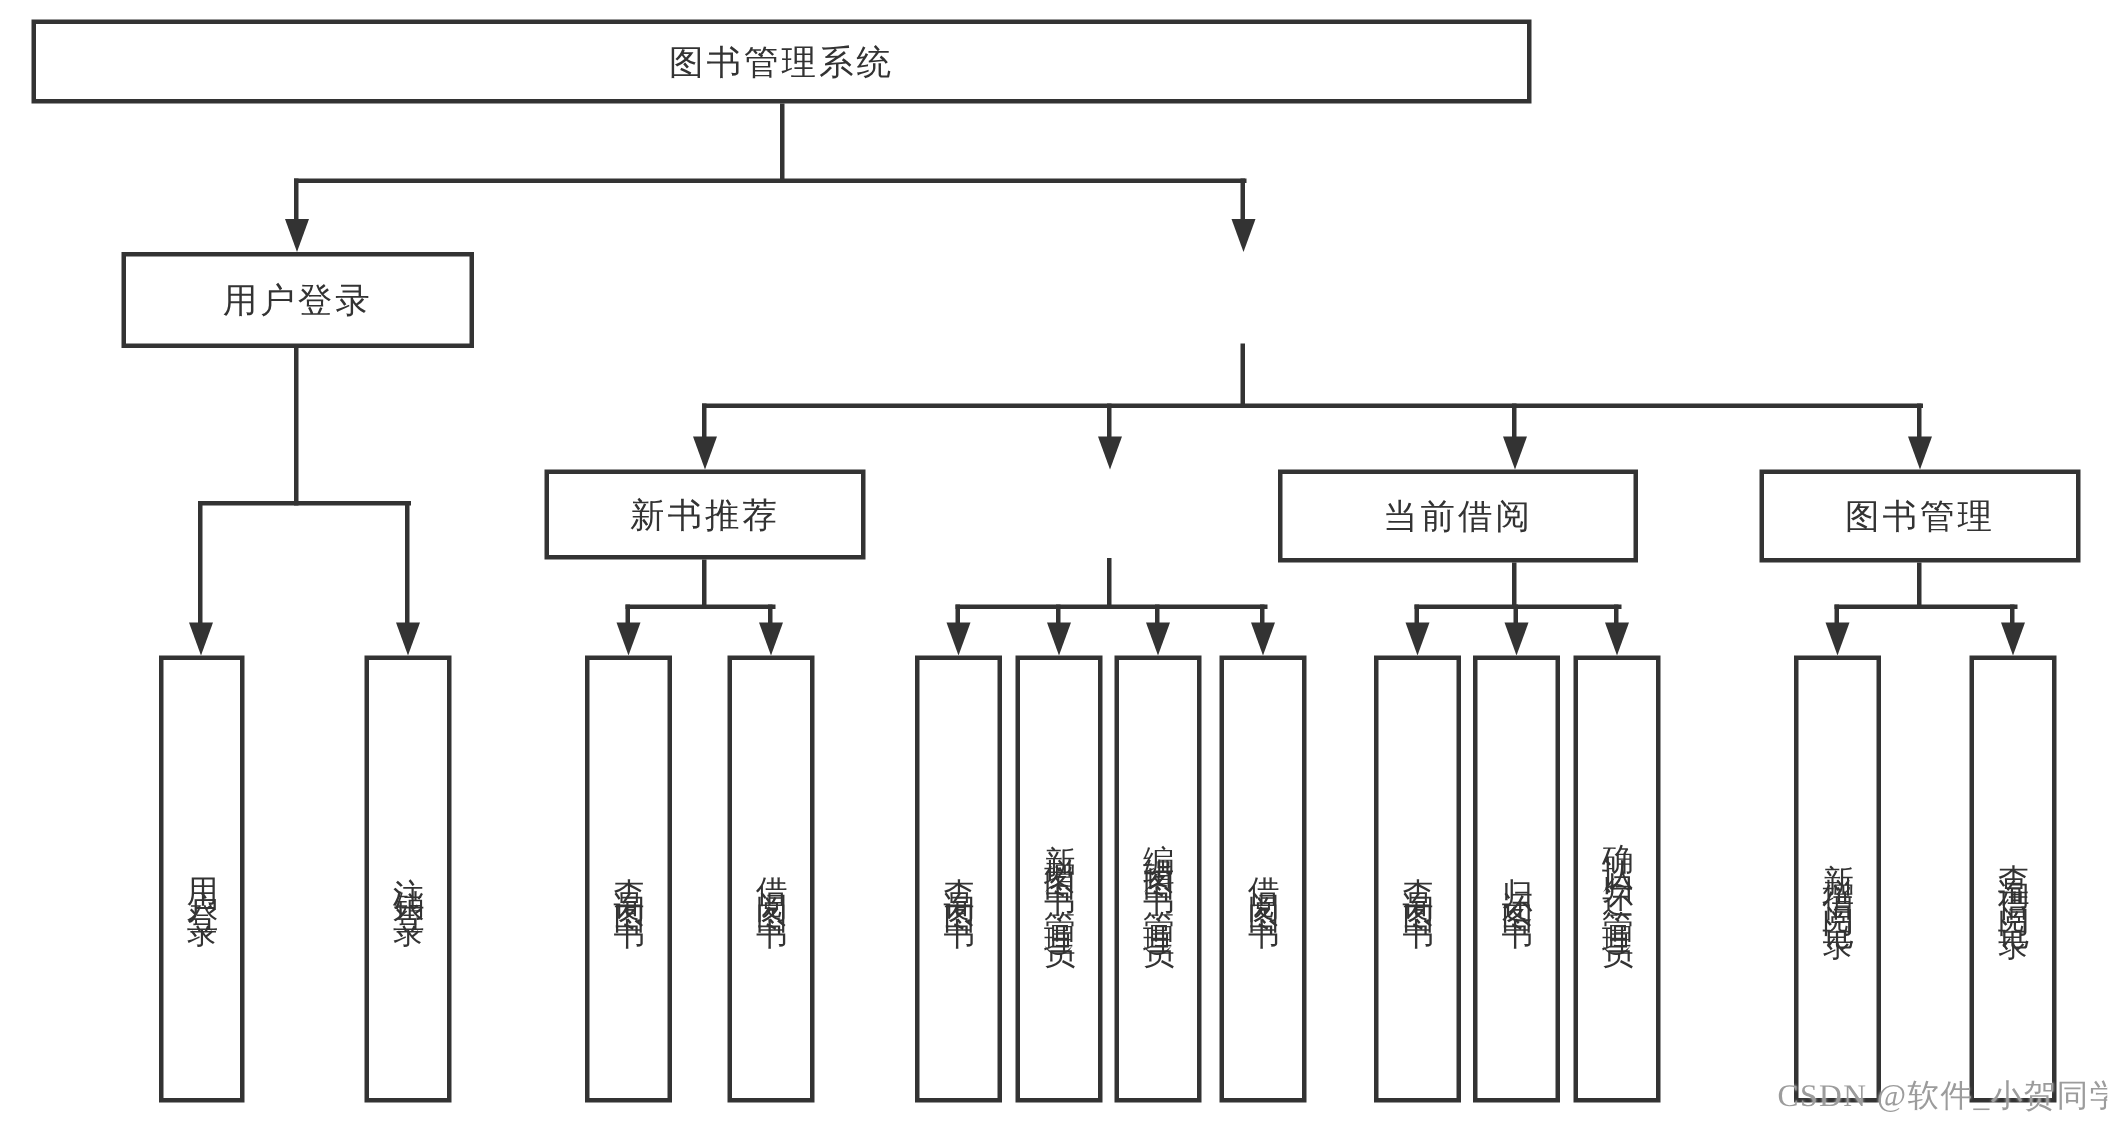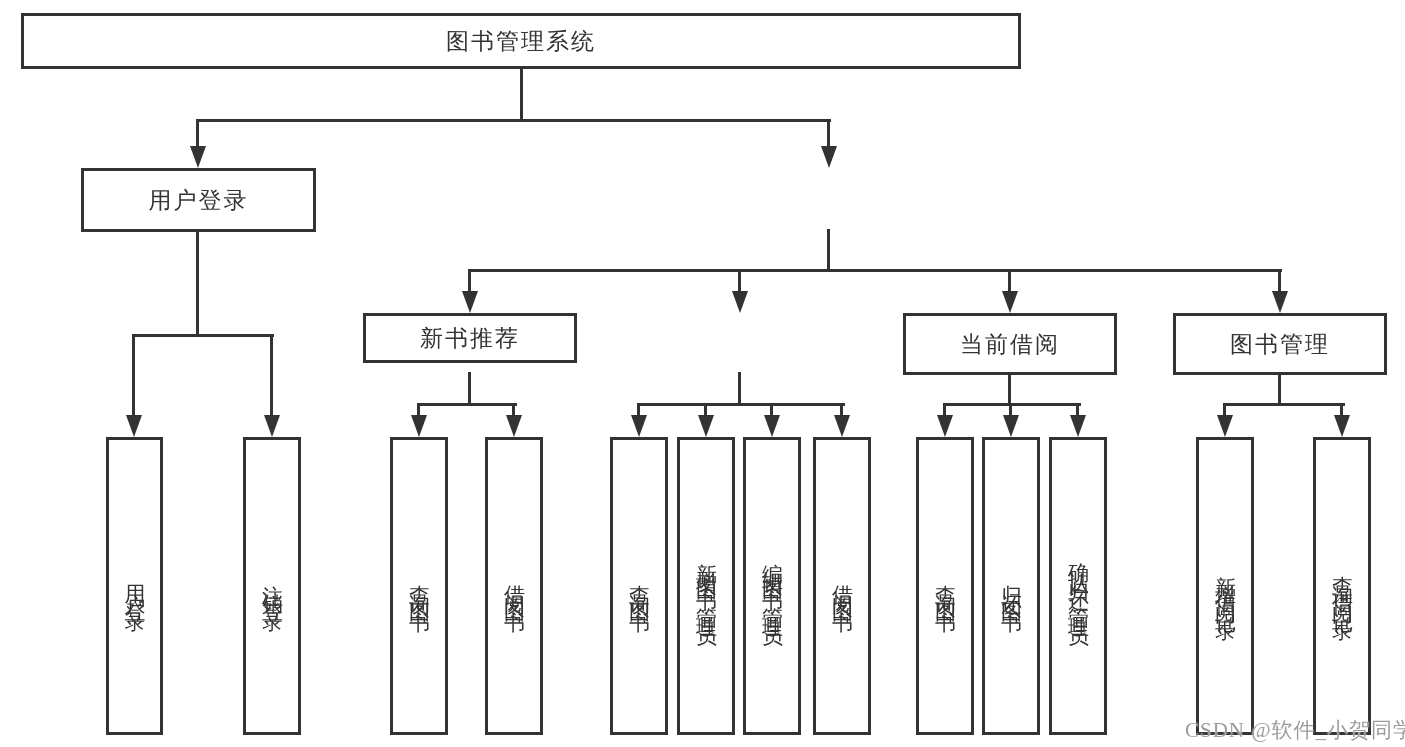--- a/index.html
+++ b/index.html
@@ -102,24 +102,24 @@
   <div class="hline" style="left:468px;top:269px;width:814px;"></div>
   <div class="vline" style="left:468px;top:269px;height:23px;"></div>
   <div class="arrow" style="left:462px;top:291px;"></div>
   <div class="vline" style="left:738px;top:269px;height:23px;"></div>
   <div class="arrow" style="left:732px;top:291px;"></div>
   <div class="vline" style="left:1008px;top:269px;height:23px;"></div>
   <div class="arrow" style="left:1002px;top:291px;"></div>
   <div class="vline" style="left:1278px;top:269px;height:23px;"></div>
   <div class="arrow" style="left:1272px;top:291px;"></div>
 
-  <div class="box" style="left:363px;top:313px;width:214px;height:50px;">
+  <div class="box" style="left:363px;top:313px;width:214px;height:60px;">
     <span>新书推荐</span>
   </div>
-  <div class="box" style="left:903px;top:313px;width:214px;height:62px;text-align:right;">
+  <div class="box" style="left:852px;top:313px;width:240px;height:62px;text-align:right;">
     <span>当前借阅</span>
   </div>
   <div class="box" style="left:1173px;top:313px;width:214px;height:62px;">
     <span>图书管理</span>
   </div>
 
   <div class="vline" style="left:468px;top:372px;height:34px;"></div>
   <div class="vline" style="left:738px;top:372px;height:34px;"></div>
   <div class="vline" style="left:1008px;top:372px;height:34px;"></div>
   <div class="vline" style="left:1278px;top:372px;height:34px;"></div>

